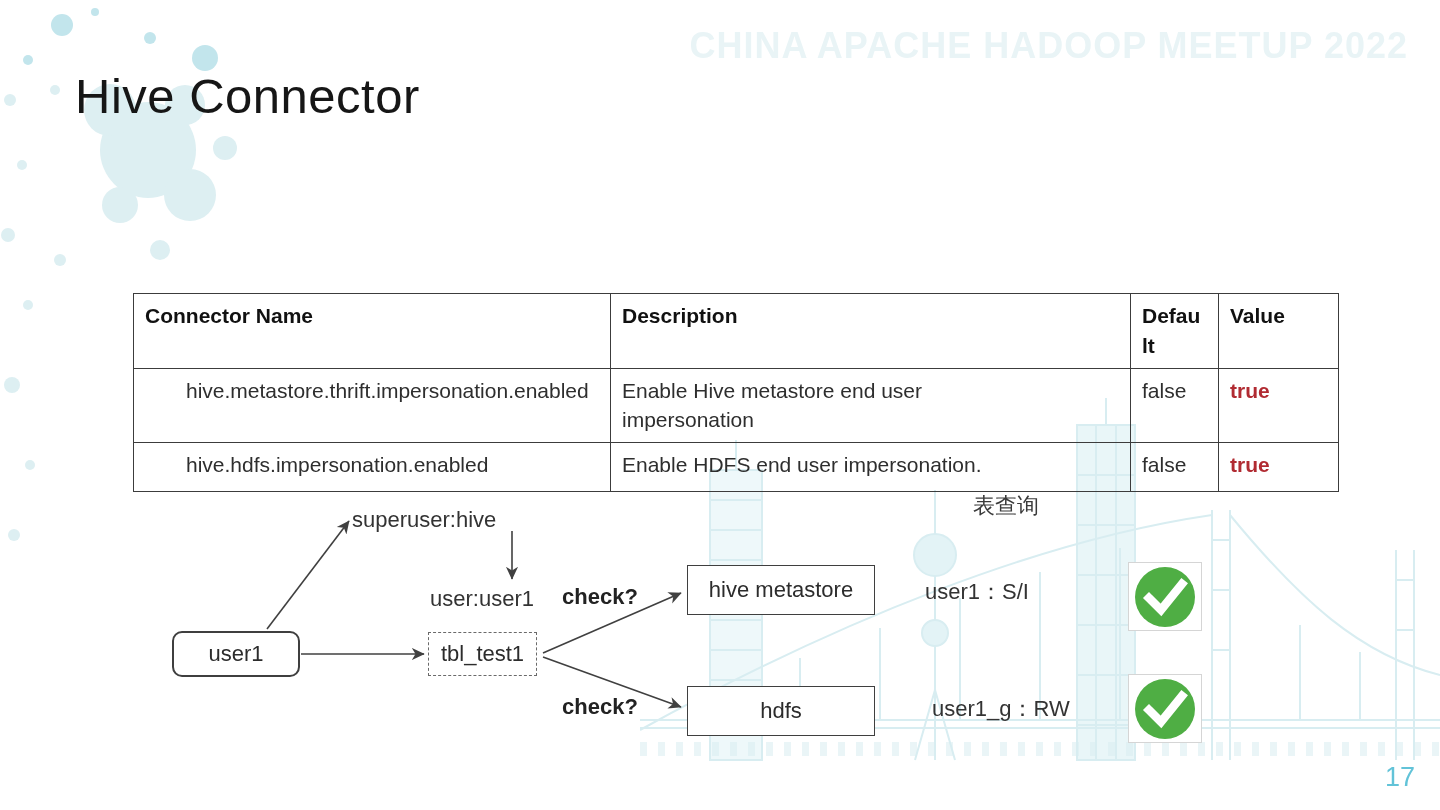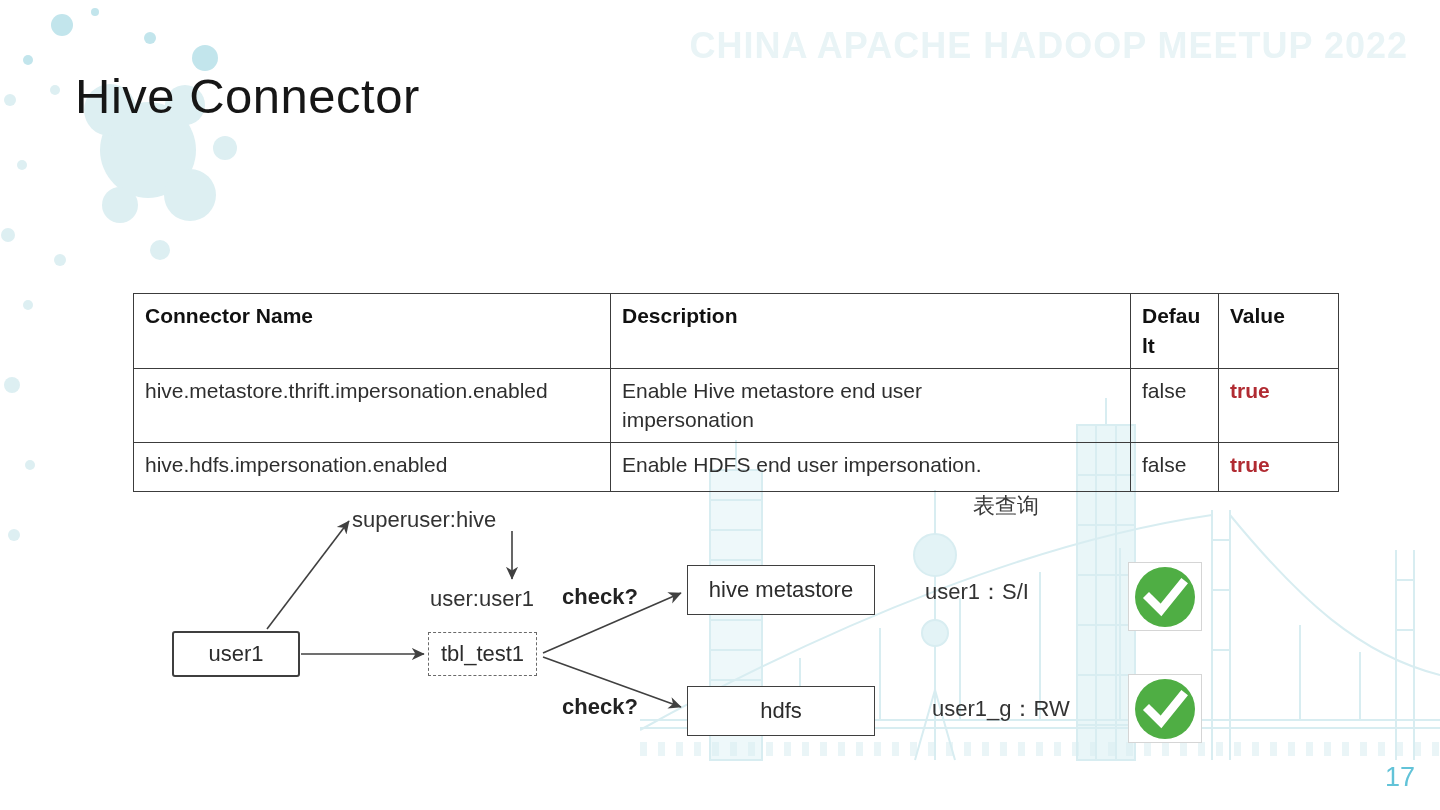--- a/index.html
+++ b/index.html
@@ -40,32 +40,32 @@
   table.props th, table.props td {
     border:1.6px solid #3c3c3c; vertical-align:top; text-align:left;
     padding:7px 11px; line-height:1.42;
   }
   table.props th { font-weight:bold; color:#111; }
   tr.hrow  { height:72px; }
   tr.row1  { height:72px; }
   tr.row2  { height:49px; }
   .col-prop { width:477px; } .col-desc { width:520px; }
   .col-def  { width:88px; }  .col-val  { width:120px; }
-  .wrap-prop { display:inline-block; width:418px; word-break:break-all; }
+  .wrap-prop { display:inline-block; width:418px; word-break:break-all;margin-left:41px; }
   .wrap-desc { display:inline-block; max-width:430px; }
   .wrap-def  { display:inline-block; width:60px; word-break:break-all; }
   .value-true { font-weight:bold; }
 
   
   .dg-label { position:absolute; font-size:22px; color:#333; white-space:nowrap; }
   .dg-box {
     position:absolute; display:flex; align-items:center; justify-content:center;
     font-size:22px; color:#2c2c2c; background:#fff;
   }
-  .box-user   { left:172px; top:631px; width:128px; height:46px; border:2px solid #3f3f3f; border-radius:3px; }
+  .box-user   { left:172px; top:631px; width:128px; height:46px; border:2px solid #3f3f3f; border-radius:10px; }
   .box-tbl    { left:428px; top:632px; width:109px; height:44px; border:1.6px dashed #6a6a6a; }
   .box-meta   { left:687px; top:565px; width:188px; height:50px; border:1.6px solid #3f3f3f; }
   .box-hdfs   { left:687px; top:686px; width:188px; height:50px; border:1.6px solid #3f3f3f; }
   .lbl-superuser { left:352px; top:507px; }
   .lbl-user      { left:430px; top:586px; }
   .lbl-check-1   { left:562px; top:584px; font-weight:600; color:#222; }
   .lbl-check-2   { left:562px; top:694px; font-weight:600; color:#222; }
   .lbl-caption   { left:973px; top:491px; color:#3a3a3a; }
   .lbl-perm-1    { left:925px; top:577px; }
   .lbl-perm-2    { left:932px; top:694px; }

